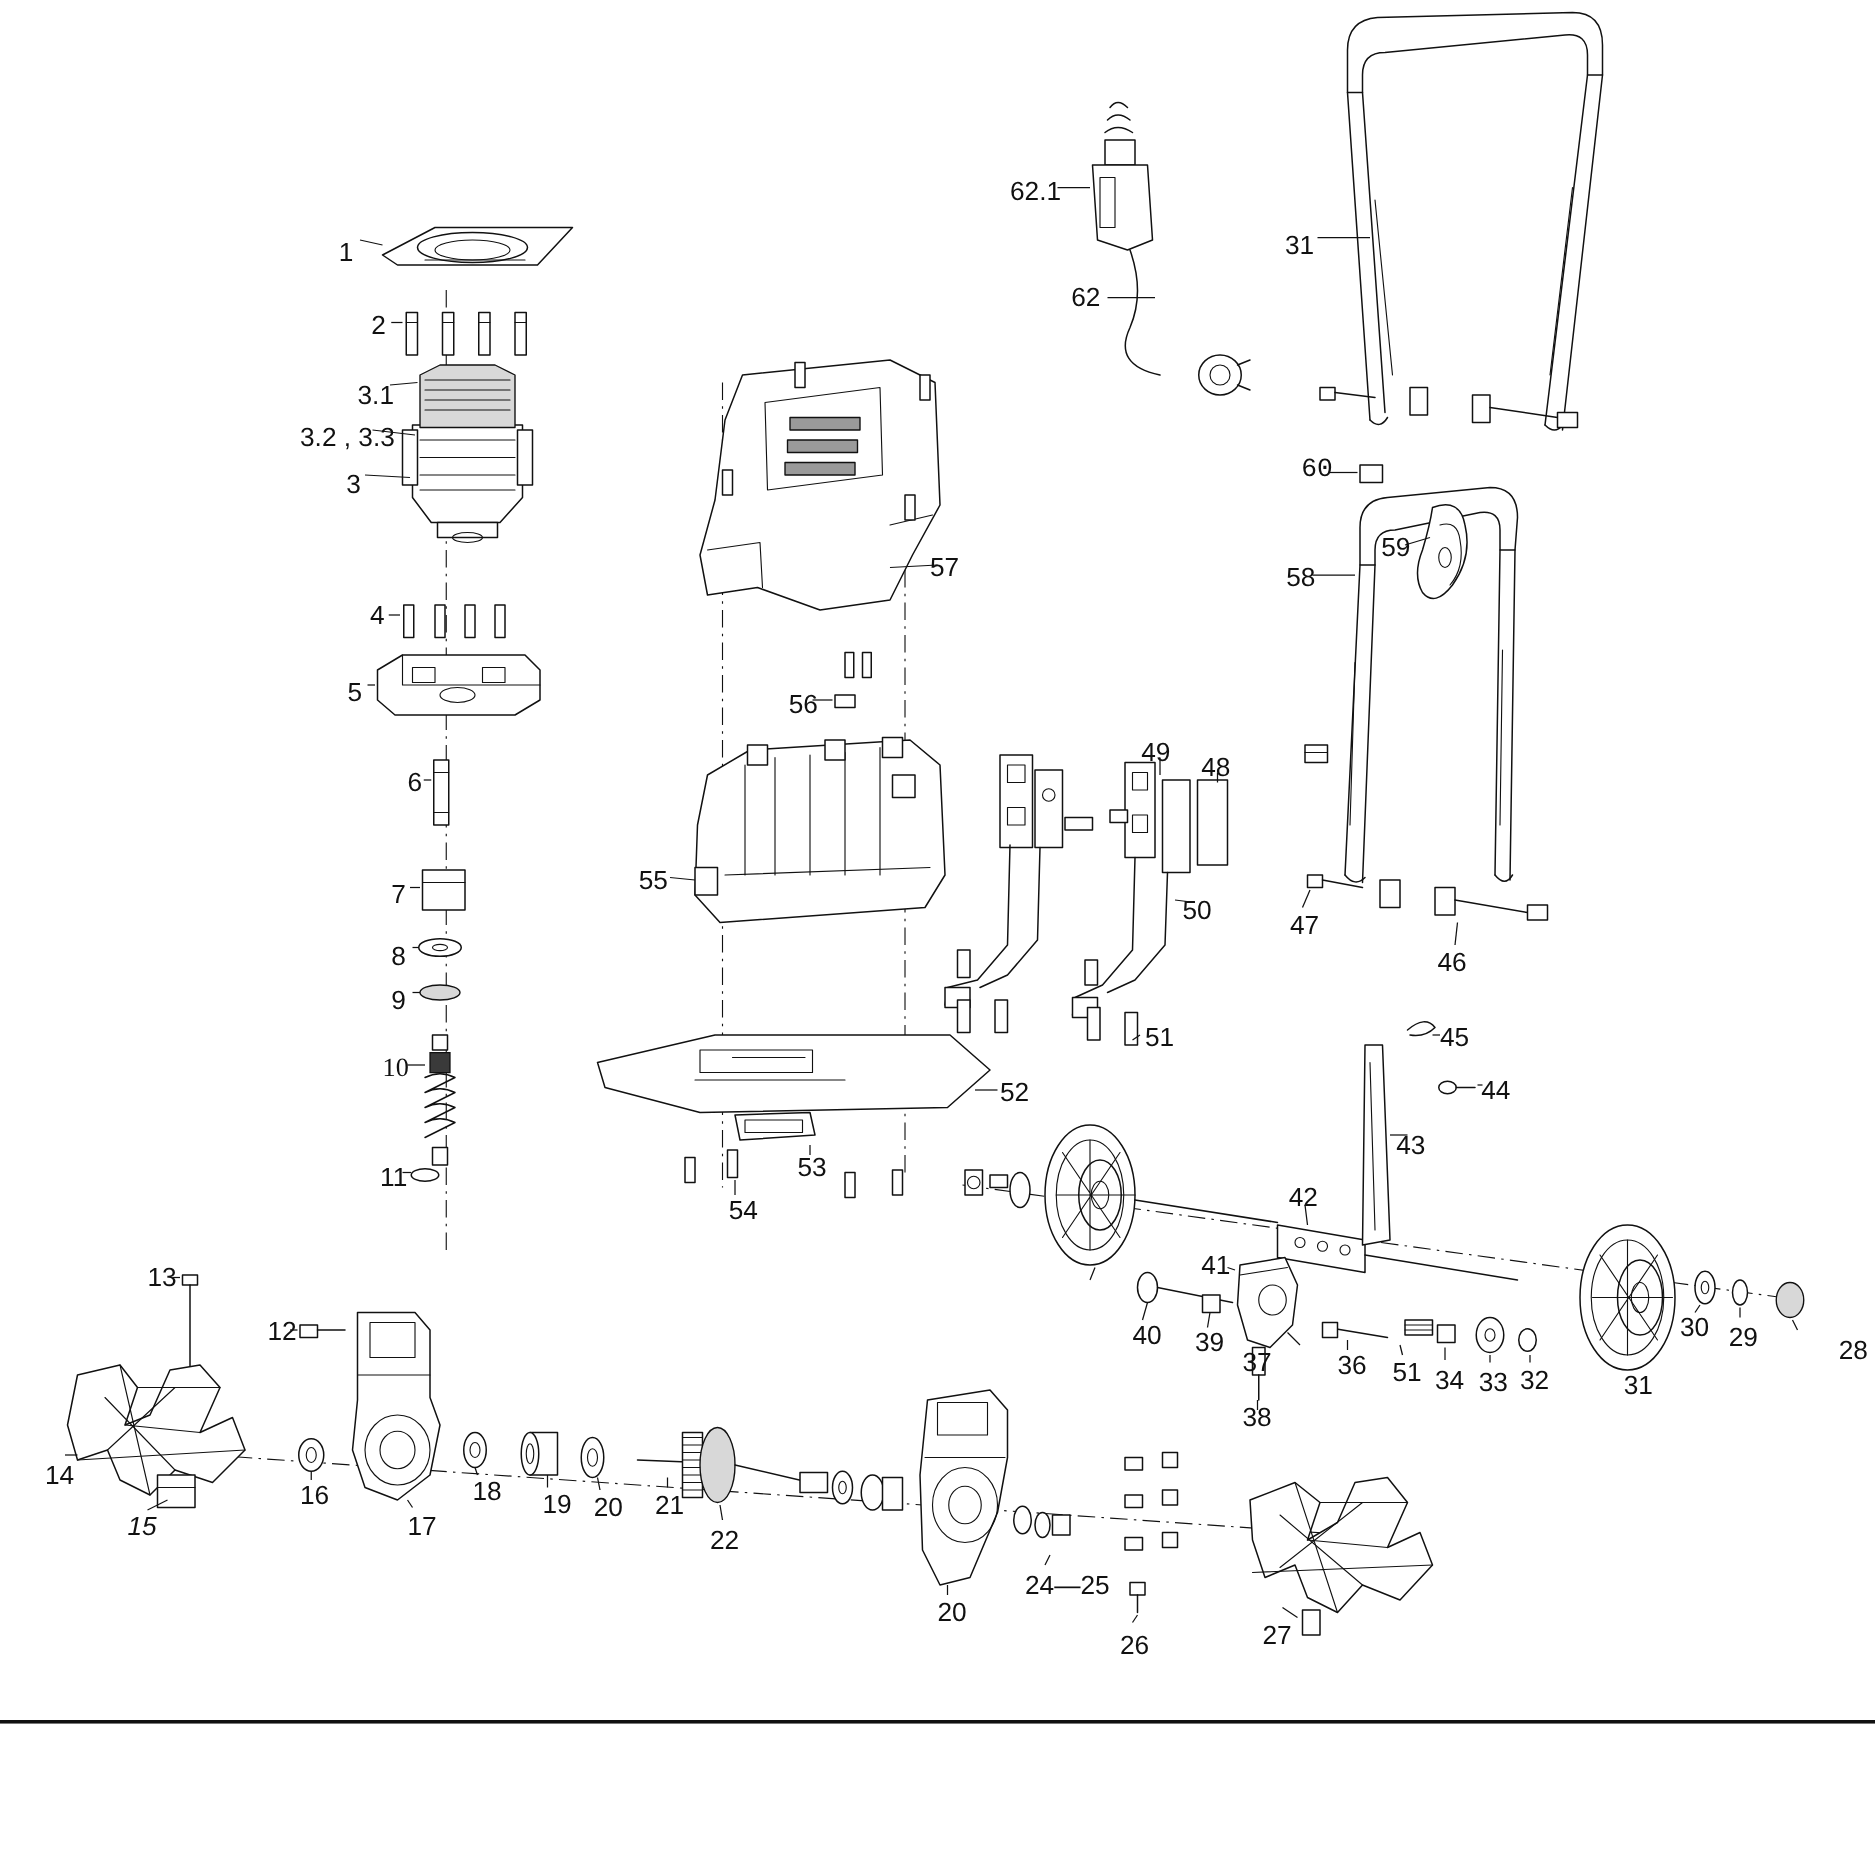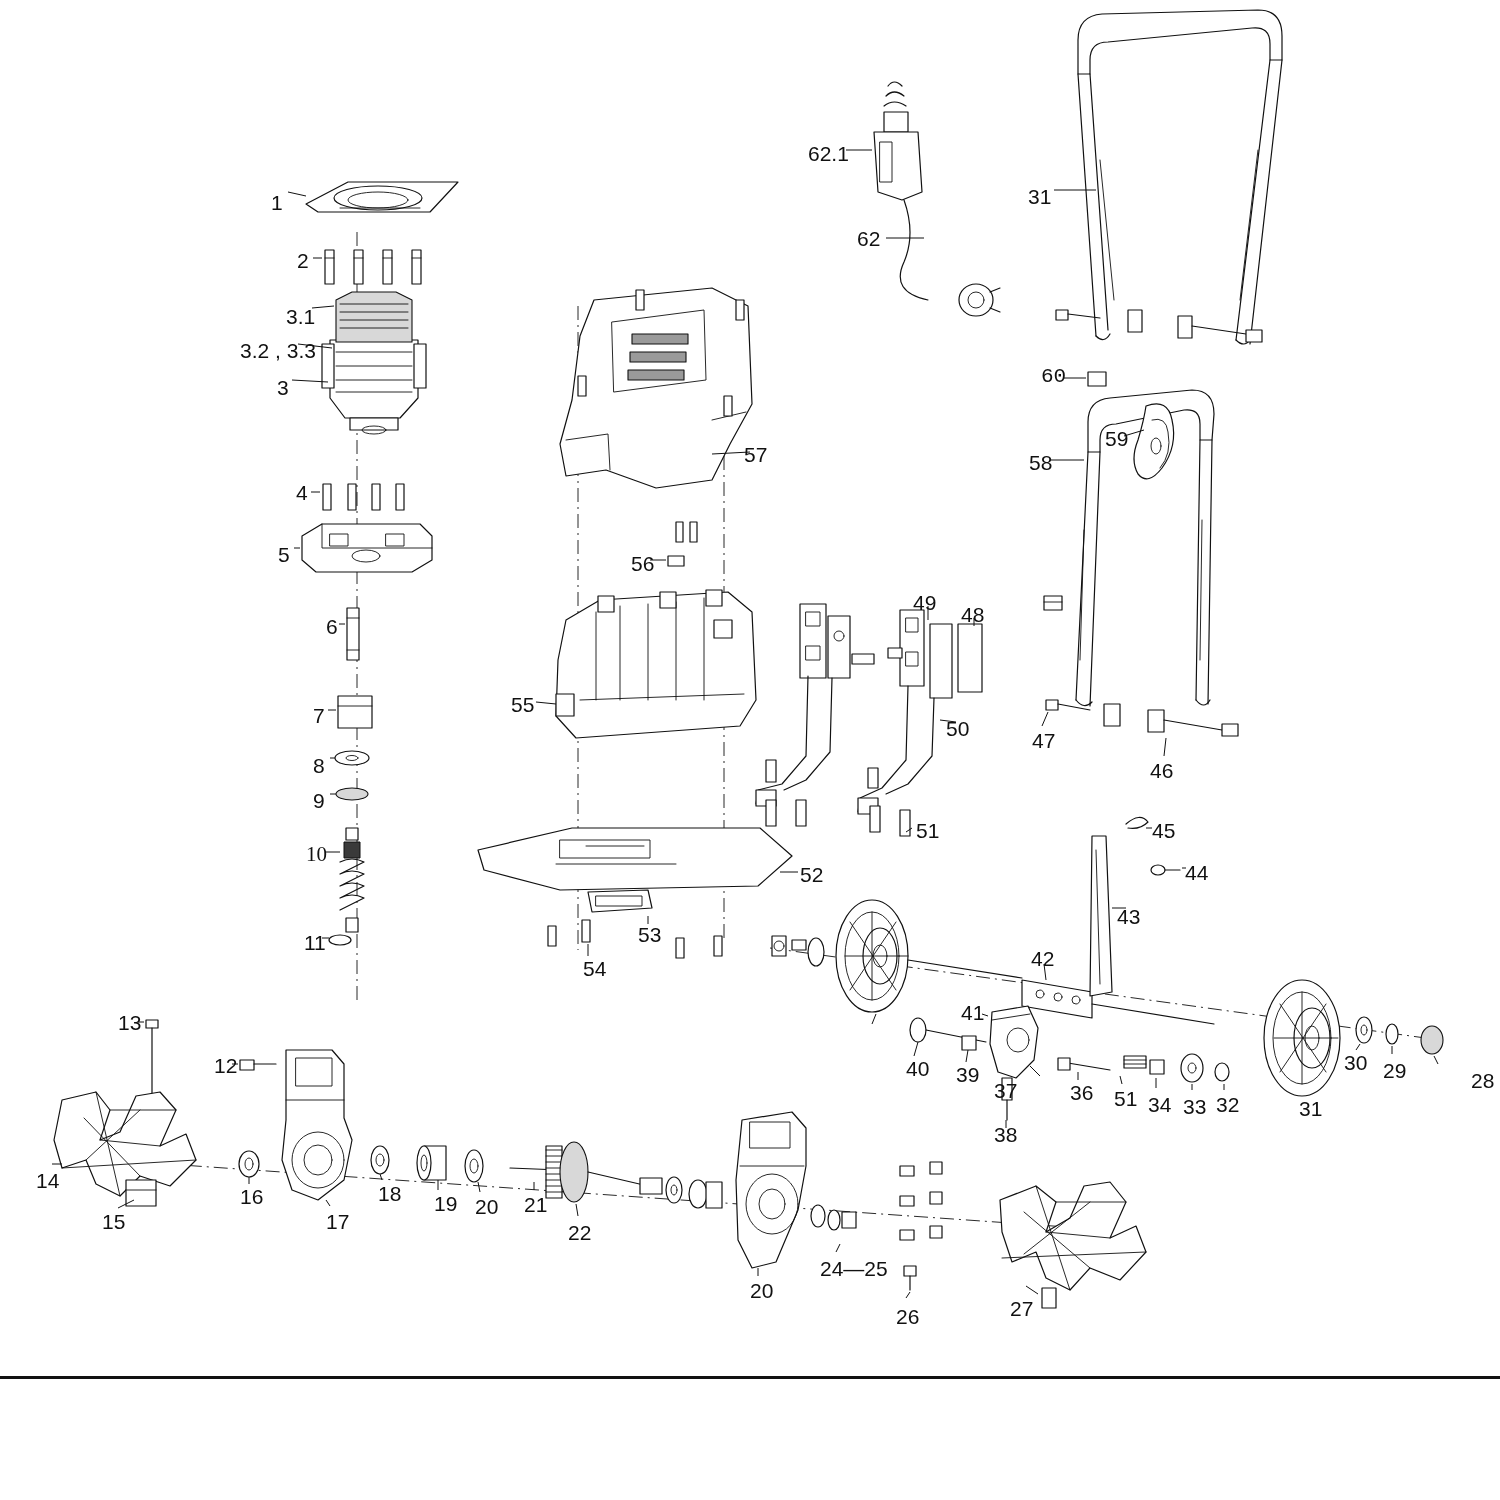--- a/index.html
+++ b/index.html
@@ -546,21 +546,21 @@
     <div class="callout" style="left:278px; top:544px;">5</div>
     <div class="callout" style="left:326px; top:616px;">6</div>
     <div class="callout" style="left:313px; top:705px;">7</div>
     <div class="callout" style="left:313px; top:755px;">8</div>
     <div class="callout" style="left:313px; top:790px;">9</div>
     <div class="callout" style="left:306px; top:844px;font-family:Liberation Serif, serif;">10</div>
     <div class="callout" style="left:304px; top:932px;">11</div>
     <div class="callout" style="left:214px; top:1055px;">12</div>
     <div class="callout" style="left:118px; top:1012px;">13</div>
     <div class="callout" style="left:36px;  top:1170px;">14</div>
-    <div class="callout" style="left:102px; top:1211px;">15</div>
+    <div class="callout" style="left:102px; top:1211px;font-style:italic;">15</div>
     <div class="callout" style="left:240px; top:1186px;">16</div>
     <div class="callout" style="left:326px; top:1211px;">17</div>
     <div class="callout" style="left:378px; top:1183px;">18</div>
     <div class="callout" style="left:434px; top:1193px;">19</div>
     <div class="callout" style="left:475px; top:1196px;">20</div>
     <div class="callout" style="left:524px; top:1194px;">21</div>
     <div class="callout" style="left:568px; top:1222px;">22</div>
     <div class="callout" style="left:750px; top:1280px;">20</div>
     <div class="callout" style="left:820px; top:1258px;">24—25</div>
     <div class="callout" style="left:896px; top:1290px;margin-top:16px;">26</div>

